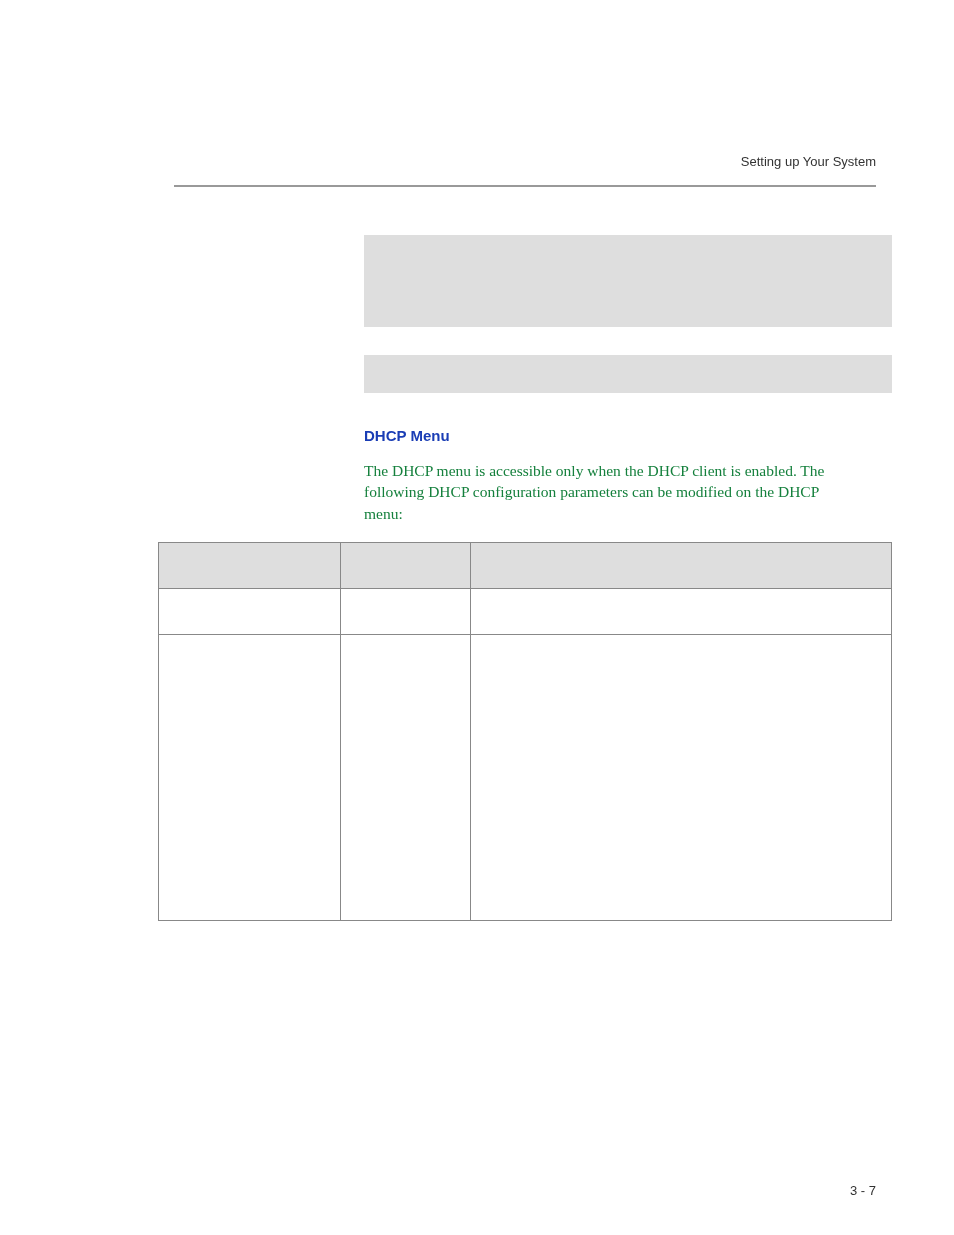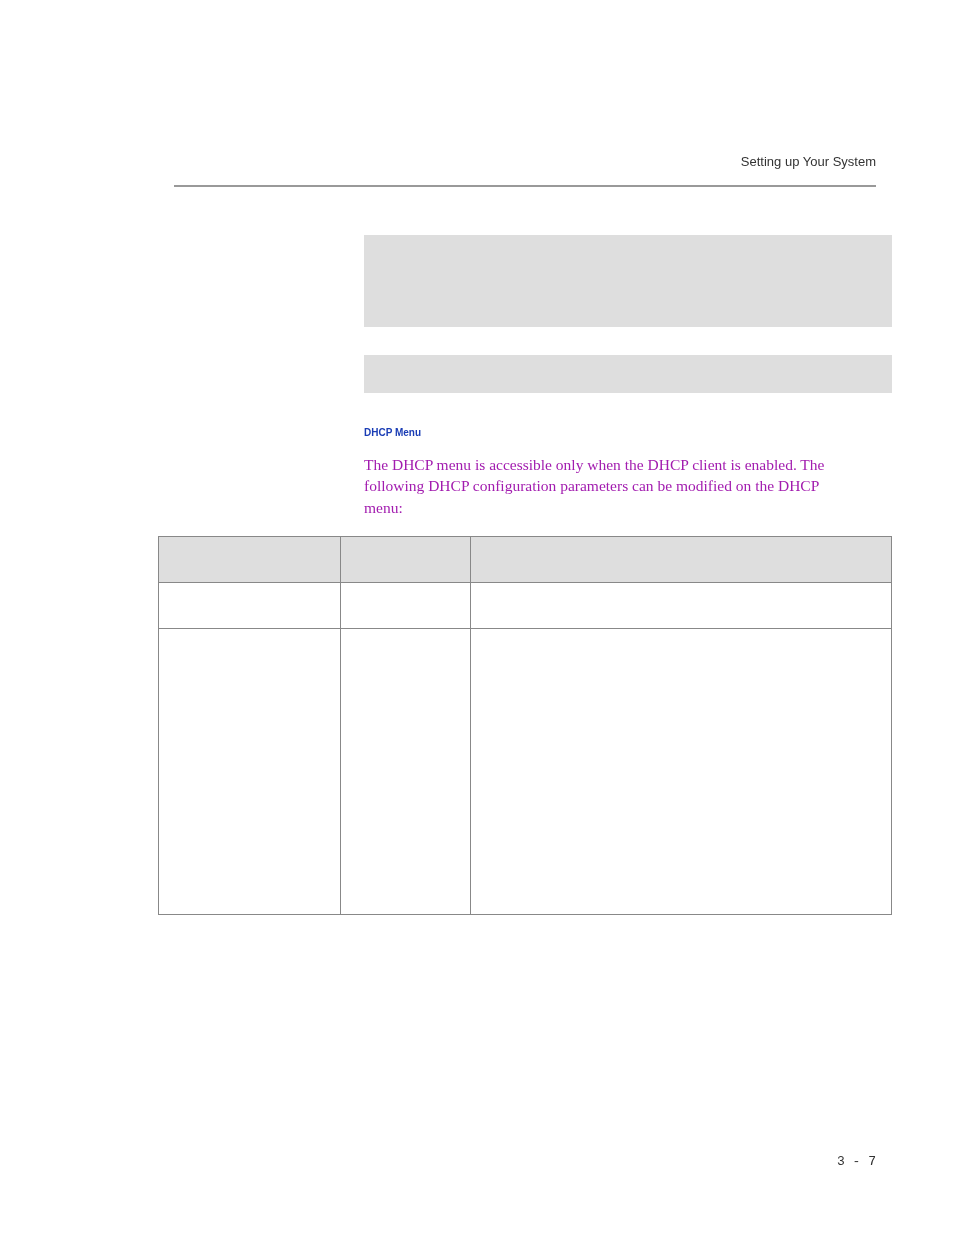--- a/index.html
+++ b/index.html
@@ -39,29 +39,29 @@
   }
   .gray-block-small {
     background: #dedede;
     height: 38px;
     width: 100%;
     margin-bottom: 34px;
   }
   .section-title {
     font-family: Arial, Helvetica, sans-serif;
     font-weight: bold;
-    font-size: 10px;
+    font-size: 15px;
     color: #1a3db5;
     margin-bottom: 14px;
   }
   .body-text {
     font-family: Georgia, 'Times New Roman', serif;
     font-size: 15.5px;
     line-height: 1.38;
-    color: #a21caf;
+    color: #15803d;
     margin-bottom: 18px;
   }
   .param-table {
     width: 100%;
     margin-left: 0;
     border-collapse: collapse;
   }
   .param-table td, .param-table th {
     border: 1px solid #888;
     padding: 0;
@@ -70,23 +70,23 @@
     background: #dedede;
     height: 46px;
   }
   .param-table .row1 { height: 46px; }
   .param-table .row2 { height: 286px; }
   .param-table .col1 { width: 182px; vertical-align: top; }
   .param-table .col2 { width: 130px; vertical-align: top; }
   .param-table .col3 { vertical-align: top; }
   .page-number {
     position: absolute;
-    bottom: 98px;
+    bottom: 69px;
     right: 110px;
-    font-family: Liberation Mono, monospace;
+    font-family: Liberation Sans, sans-serif;
     font-size: 13px;
     color: #333;
   }
   .full-width-table {
     width: 734px;
     margin-left: 0;
   }
 </style>
 </head>
 <body>

